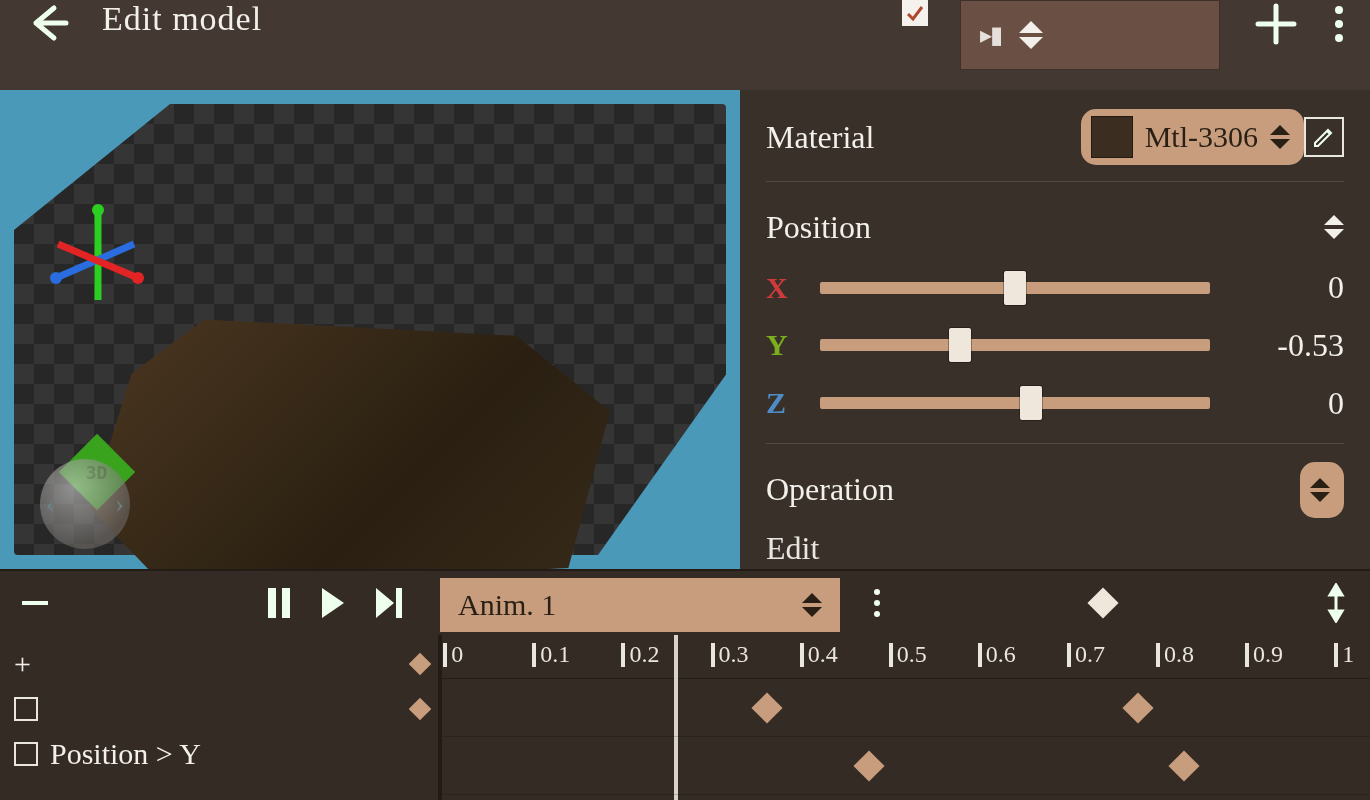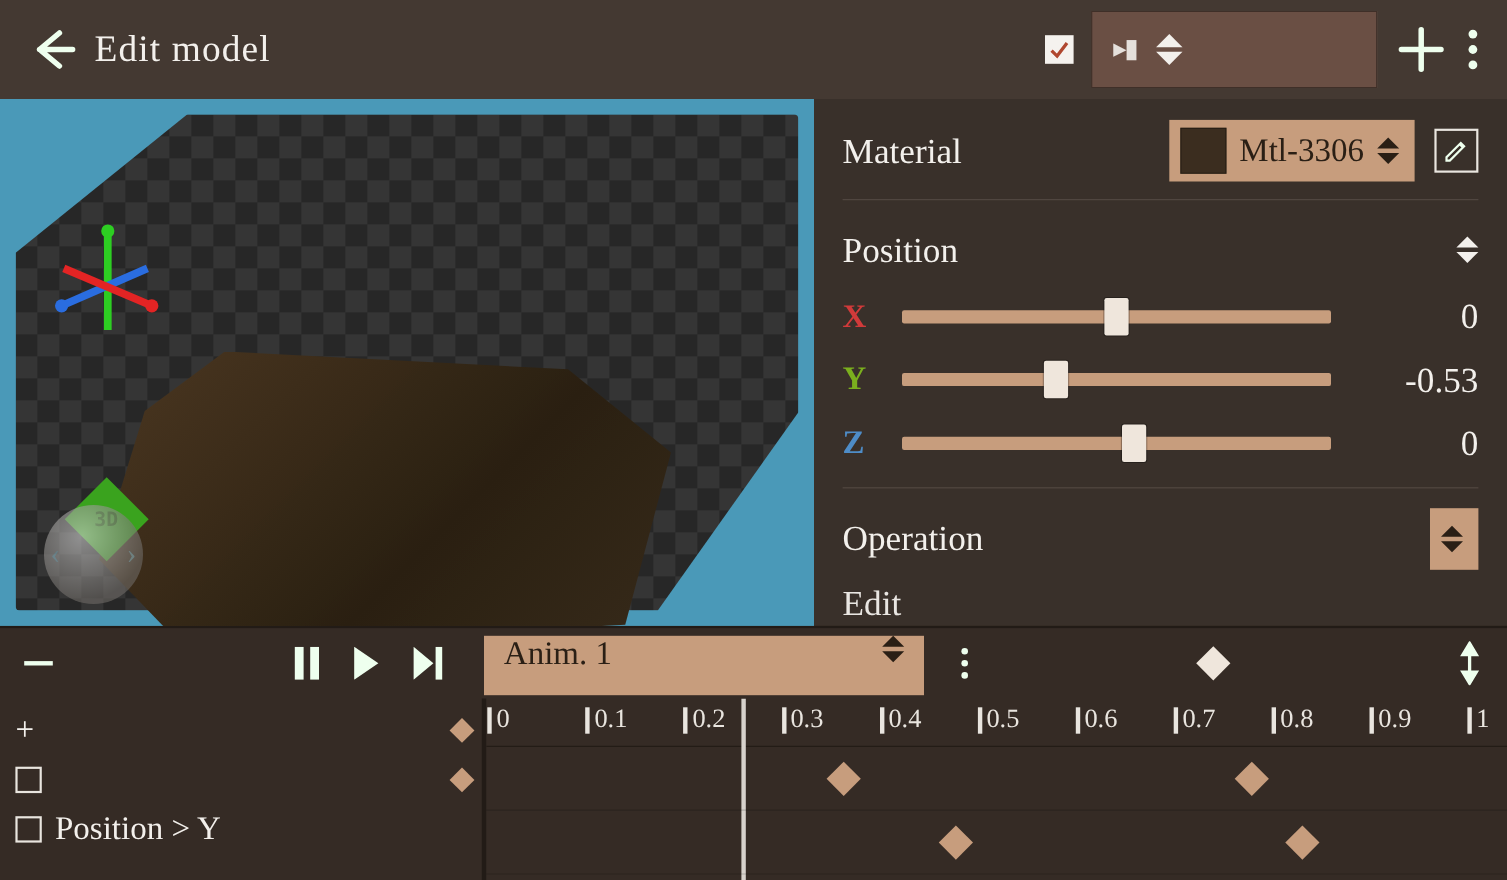--- a/index.html
+++ b/index.html
@@ -3,23 +3,23 @@
 <meta charset="utf-8">
 <style>
   * { margin: 0; padding: 0; box-sizing: border-box; font-family: "Georgia", serif; }
   html, body { width: 1370px; height: 800px; overflow: hidden; background: #3e342f; color: #f3f0ec; }
   body { display: flex; flex-direction: column; }
 
   
   .topbar {
     height: 90px;
     background: #443932;
-    display: flex; align-items: center;
+    display: flex; align-items: flex-start;
     padding: 0 24px;
-    gap: 16px;
+    gap: 32px;
   }
   .topbar .back-arrow { width: 46px; height: 46px; display: flex; align-items: center; justify-content: center; cursor: pointer; }
   .topbar .title { font-size: 34px; letter-spacing: 1px; flex-shrink: 0; }
   .topbar .spacer { flex: 1; }
   .topbar .checkbox {
     width: 26px; height: 26px; background: #f5f2ee; display: flex; align-items: center; justify-content: center;
   }
   .topbar .checkbox svg { display: block; }
   .shape-pill {
     display: flex; align-items: center; background: #6a4f44; height: 70px; padding: 0 30px 0 20px;
@@ -82,30 +82,30 @@
   }
   .knob::before { left: 6px; }
   .knob::after  { content: "›"; right: 6px; }
 
   
   .props {
     flex: 1; background: #39302a; padding: 20px 26px 0 26px;
     display: flex; flex-direction: column; gap: 10px;
     overflow: hidden;
   }
-  .prop-row { display: flex; align-items: center; gap: 18px; min-height: 54px; text-align: center; }
+  .prop-row { display: flex; align-items: center; min-height: 54px; text-align: center; }
   .prop-label { font-size: 32px; flex: 0 0 auto; }
   .prop-row .grow { flex: 1; }
   .hr { height: 1px; background: #544a43; margin: 6px 0 8px; }
 
   .chip {
     display: flex; align-items: center; background: #c79d7d; color: #2a1f15;
     height: 56px; padding: 0 14px 0 10px; gap: 12px;
   }
-  .chip.light { font-size: 30px; }
+  .chip.light { font-size: 30px; border-radius: 15px; }
   .chip .mat-swatch { width: 42px; height: 42px; background: #3b2d1f; box-shadow: inset 0 0 0 1px rgba(0,0,0,.4); }
   .chip .sort .tri-up { border-bottom-color: #2a1f15; }
   .chip .sort .tri-down { border-top-color: #2a1f15; }
 
   .pencil { width: 40px; height: 40px; border: 2px solid #e9e5df; display:flex; align-items:center; justify-content:center; }
 
   .sort { display:flex; flex-direction:column; align-items:center; }
 
   
   .slider-row { display: flex; align-items: center; gap: 24px; height: 48px; }
@@ -134,21 +134,21 @@
   }
   .dock-top { display: flex; align-items: center; height: 64px; }
   .dock-top .left-controls {
     width: 440px; display:flex; align-items:center; gap:34px; padding-left:22px;
   }
   .minus { width: 26px; height: 4px; background: #efe; }
   .play-ctl { display:flex; gap:28px; margin-left:auto; padding-right:36px;}
   .play-ctl svg { display:block; }
   .anim-chip {
     flex: 0 0 400px; height: 54px; margin-top:4px; margin-right:6px;
-    background: #c79d7d; color: #2a1f15; display:flex; align-items:flex-start; padding:0 18px; font-size:30px; gap:12px;
+    background: #c79d7d; color: #2a1f15; display:flex; align-items:center; padding:0 18px; font-size:30px; gap:12px;
   }
   .anim-chip .sort .tri-up { border-bottom-color:#2a1f15; }
   .anim-chip .sort .tri-down { border-top-color:#2a1f15; }
   .dock-top .tl-corner { flex:1; display:flex; align-items:center; justify-content:flex-start; gap:36px; padding:0 24px 0 28px;}
   .diamond { width:22px; height:22px; background:#efe6dc; transform: rotate(45deg); }
   .vdots { display:flex; flex-direction:column; gap:5px; }
   .vdots i { width:6px; height:6px; background:#efe; border-radius:50%; display:block; }
   .varrow svg { display:block; }
 
   .dock-body { flex:1; display:flex; position:relative; }

